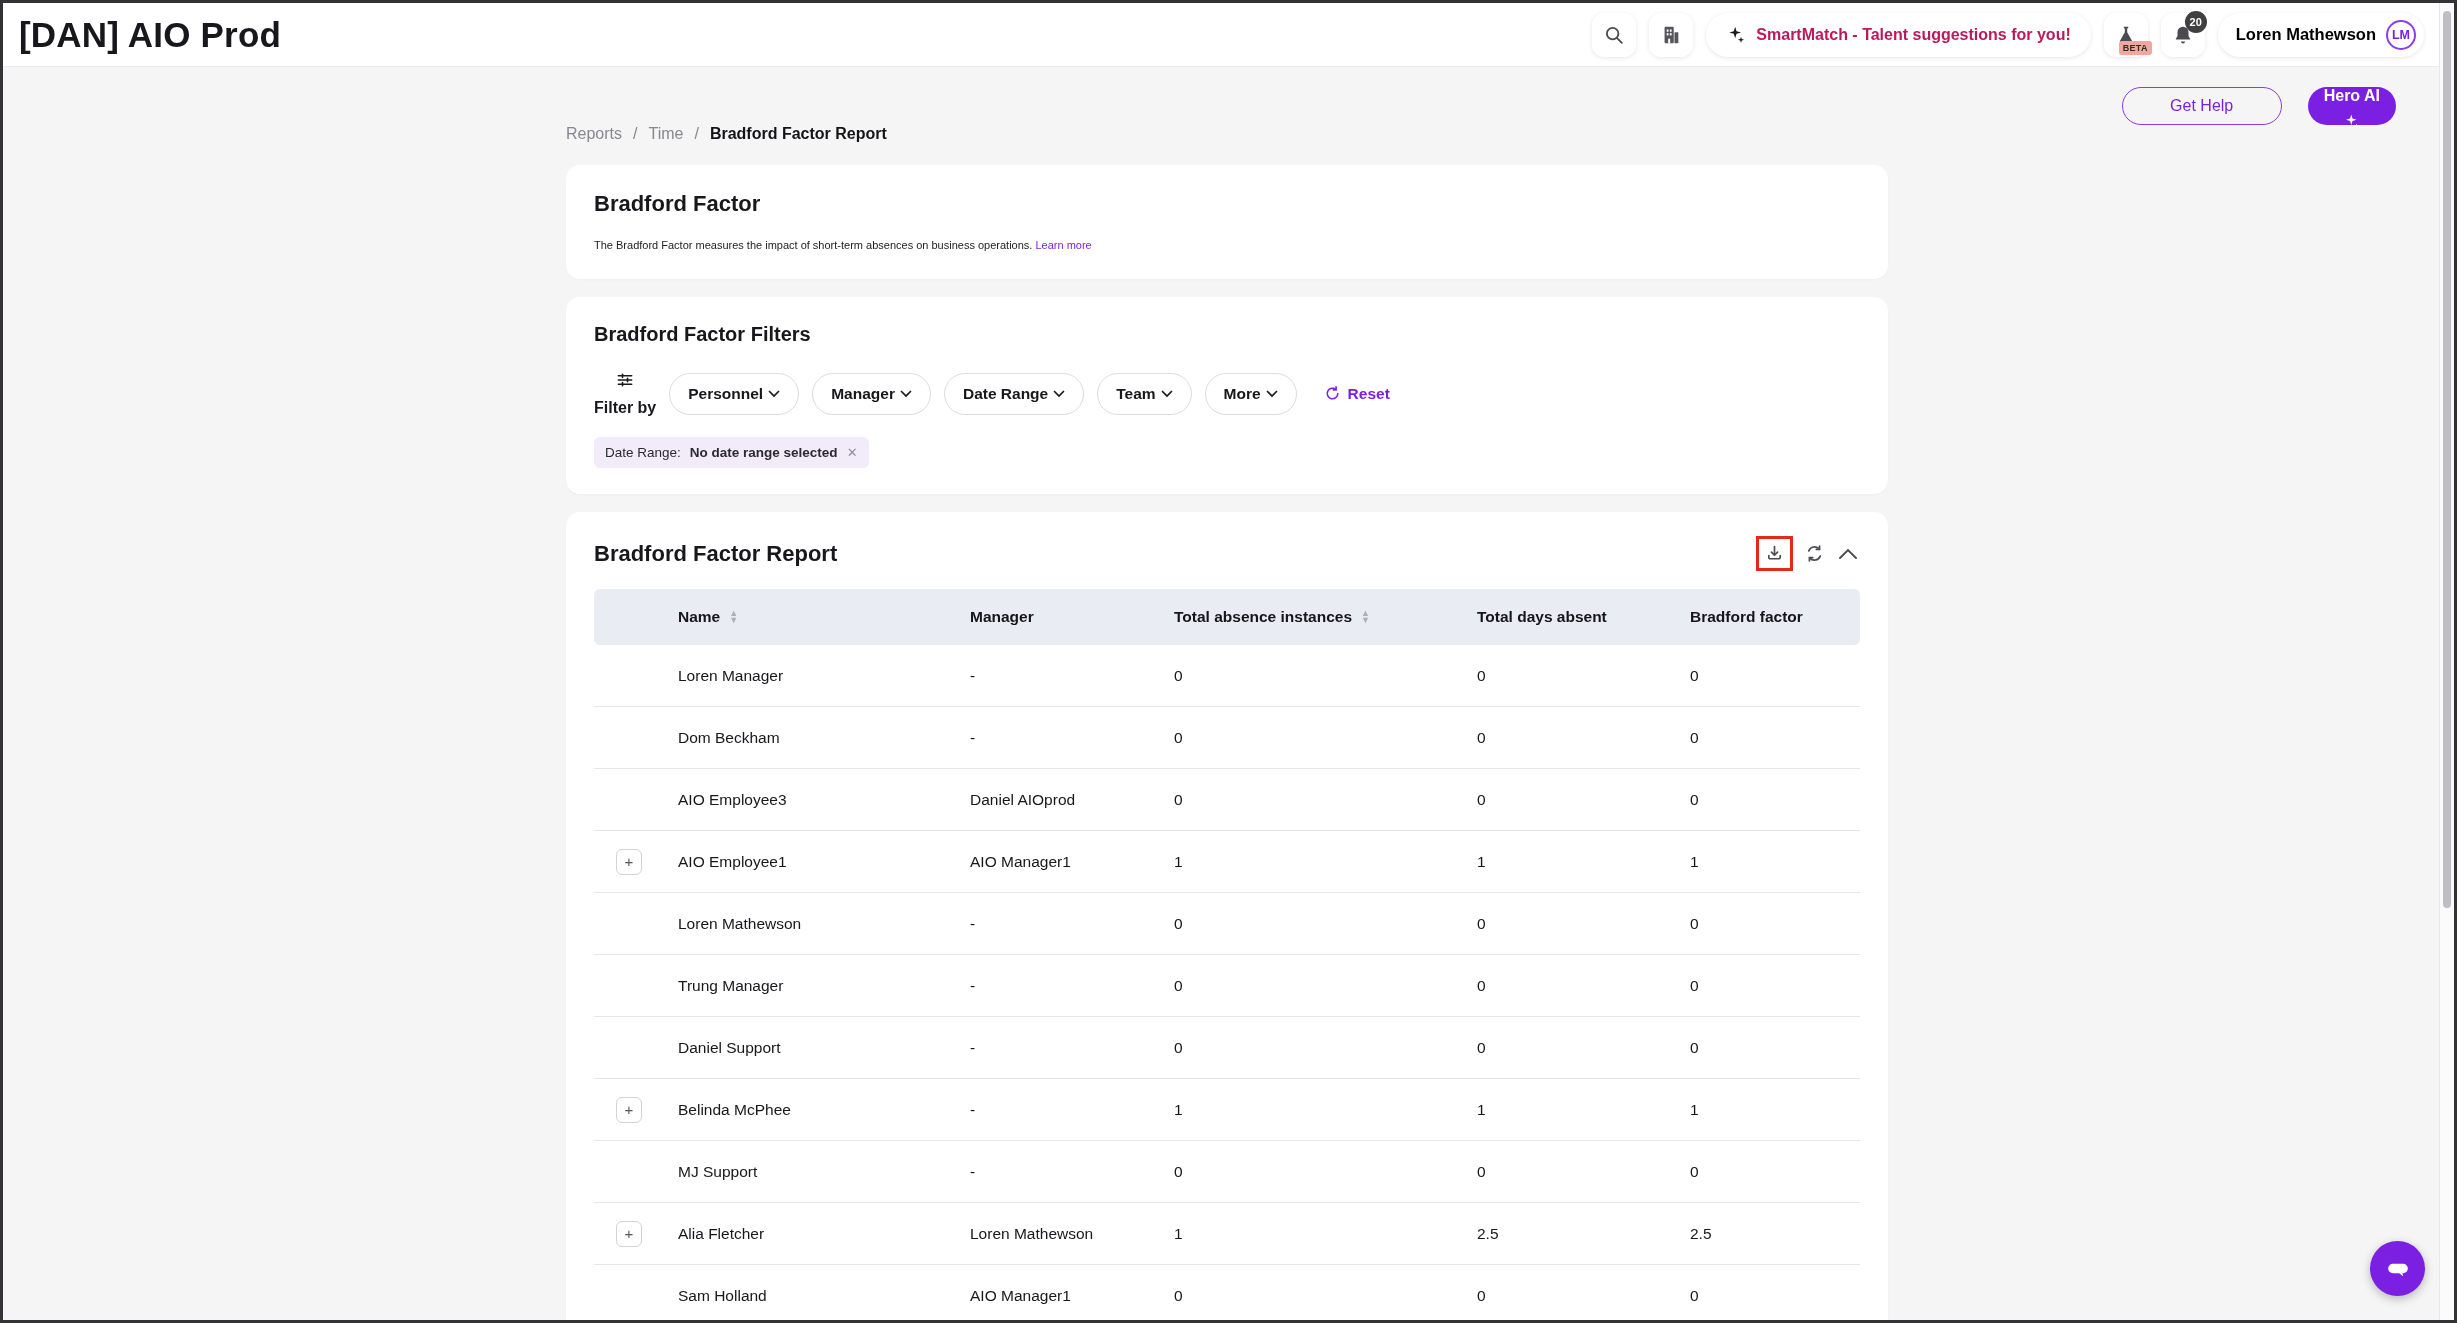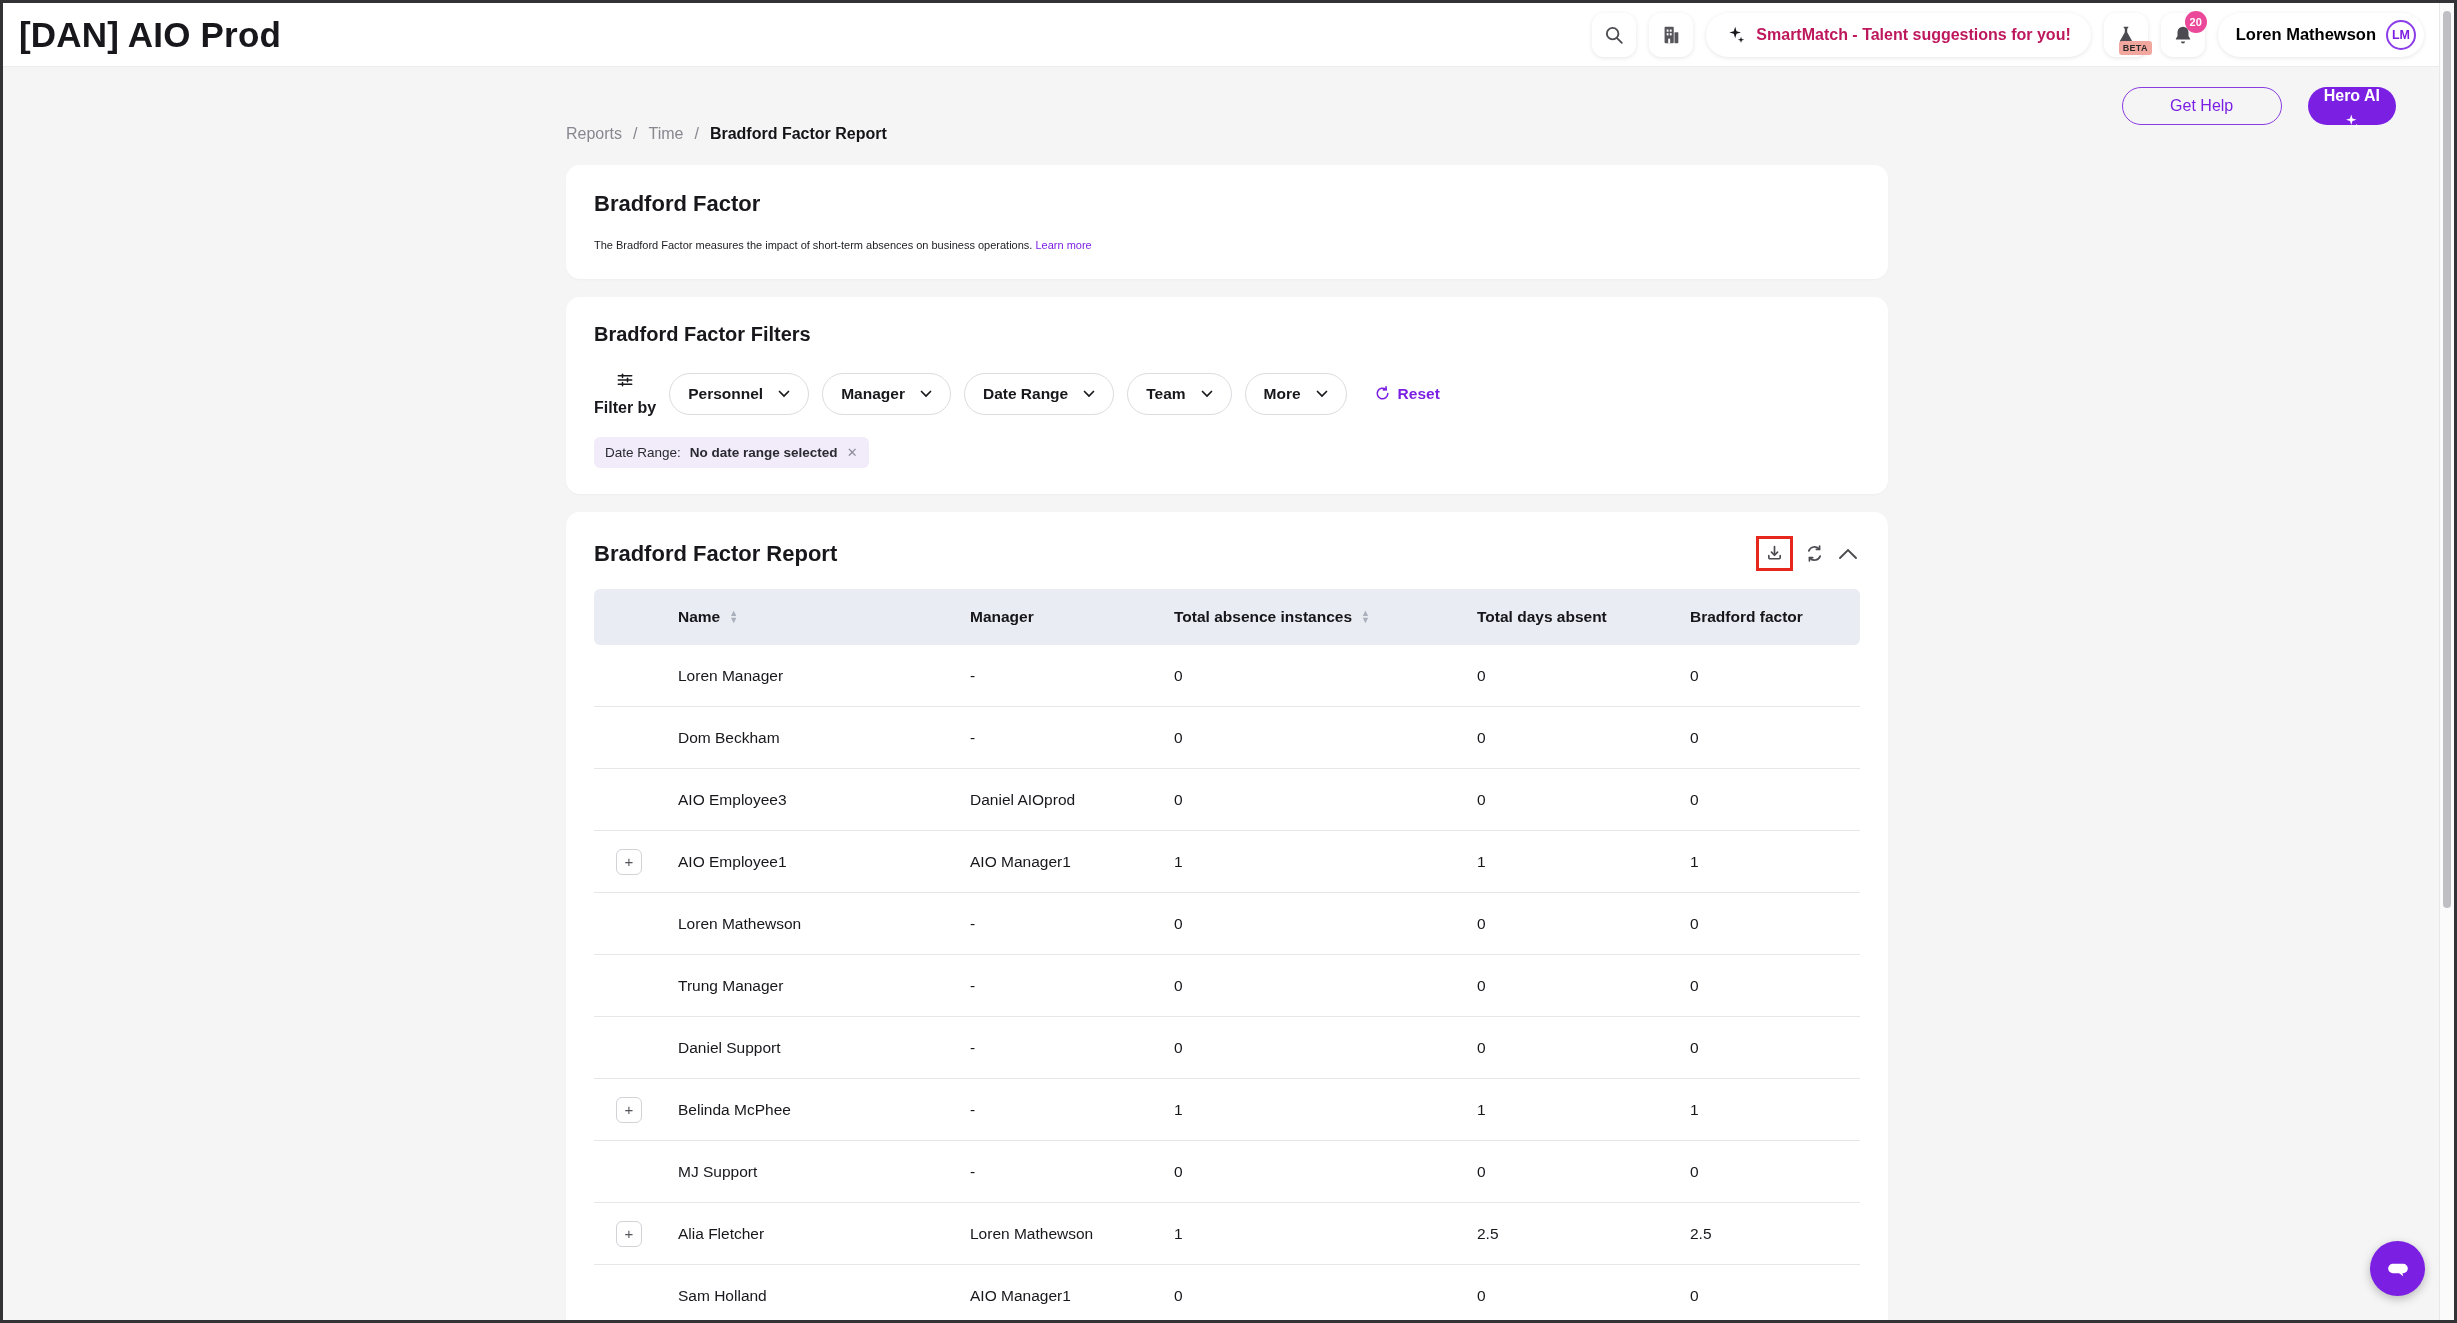--- a/index.html
+++ b/index.html
@@ -14,21 +14,21 @@
     display:flex;align-items:center;justify-content:space-between;padding:0 16px;box-sizing:border-box;
     border-bottom:1px solid #ececee;}
   .app-title{font-size:35px;font-weight:700;letter-spacing:.2px;}
   .topbar-right{display:flex;align-items:center;gap:13px;}
   .icon-btn{position:relative;width:44px;height:44px;border:none;background:#fff;border-radius:12px;
     box-shadow:0 1px 4px rgba(0,0,0,.10);display:flex;align-items:center;justify-content:center;cursor:pointer;}
   .pill-btn{height:44px;border:none;background:#fff;border-radius:22px;box-shadow:0 1px 4px rgba(0,0,0,.10);
     display:flex;align-items:center;gap:10px;padding:0 20px;font-family:inherit;font-size:16px;font-weight:700;color:#be185d;cursor:pointer;}
   .beta-badge{position:absolute;right:-4px;bottom:2px;background:#f2a79e;color:#2b2b2b;
     font-size:9px;font-weight:700;padding:2px 4px;border-radius:3px;letter-spacing:.3px;}
-  .notif-badge{position:absolute;right:-2px;top:-2px;background:#ec4899;color:#fff;min-width:22px;height:22px;
+  .notif-badge{position:absolute;right:-2px;top:-2px;background:#404040;color:#fff;min-width:22px;height:22px;
     border-radius:11px;font-size:11px;font-weight:700;display:flex;align-items:center;justify-content:center;padding:0 3px;box-sizing:border-box;}
   .user-pill{height:44px;border:none;background:#fff;border-radius:22px;box-shadow:0 1px 4px rgba(0,0,0,.10);
     display:flex;align-items:center;gap:10px;padding:0 8px 0 18px;font-family:inherit;font-size:16.5px;font-weight:700;cursor:pointer;}
   .avatar{width:30px;height:30px;border-radius:50%;border:2px solid #8b3de8;color:#7b1fe2;
     display:flex;align-items:center;justify-content:center;font-size:12.5px;font-weight:700;background:#fff;box-sizing:border-box;}
   
   .page-actions{position:absolute;top:84px;right:58px;display:flex;gap:26px;align-items:center;}
   .btn-outline{width:160px;height:38px;border-radius:19px;border:1.5px solid #8a3ce0;background:transparent;
     color:#7b1fe2;font-family:inherit;font-size:16px;font-weight:500;cursor:pointer;}
   .btn-solid{height:38px;border-radius:19px;border:none;background:#7b1fe2;color:#fff;display:flex;align-items:center;
@@ -40,21 +40,21 @@
   .breadcrumb .current{color:#141418;font-weight:700;}
   .card{background:#fff;border-radius:14px;padding:26px 28px;margin-bottom:18px;box-shadow:0 1px 2px rgba(0,0,0,.03);}
   .card h1{font-size:22px;font-weight:700;margin:0;}
   .card h2{font-size:20px;font-weight:700;margin:0;}
   .intro-desc{font-size:11px;margin:22px 0 2px 0;color:#1c1c22;}
   .link{color:#7b1fe2;cursor:pointer;text-decoration:none;}
   
   .filter-row{display:flex;align-items:center;gap:13px;margin-top:24px;}
   .filter-by{display:flex;align-items:center;gap:9px;font-size:16px;font-weight:700;flex-direction:column;}
   .dropdowns{display:flex;align-items:center;gap:13px;}
-  .dd{display:flex;align-items:center;gap:15px;background:#fff;border:1px solid #dcdce1;border-radius:24px;
+  .dd{display:flex;align-items:center;gap:5px;background:#fff;border:1px solid #dcdce1;border-radius:24px;
     height:42px;padding:0 18px;font-family:inherit;font-size:15.5px;font-weight:600;color:#17171c;cursor:pointer;justify-content:center;}
   .reset{display:flex;align-items:center;gap:7px;color:#7b1fe2;font-size:15.5px;font-weight:700;background:none;border:none;font-family:inherit;cursor:pointer;margin-left:8px;}
   .chip-row{margin-top:20px;}
   .chip{display:inline-flex;align-items:center;gap:9px;background:#f1ebfa;border-radius:6px;padding:8px 11px;font-size:13.5px;color:#2a2a30;}
   .chip b{font-weight:700;}
   .chip .close-x{color:#8f8f98;font-size:13px;cursor:pointer;}
   
   .report-card{padding:24px 28px 28px 28px;min-height:900px;}
   .report-head{display:flex;align-items:center;justify-content:space-between;}
   .report-icons{display:flex;align-items:center;gap:9px;}

